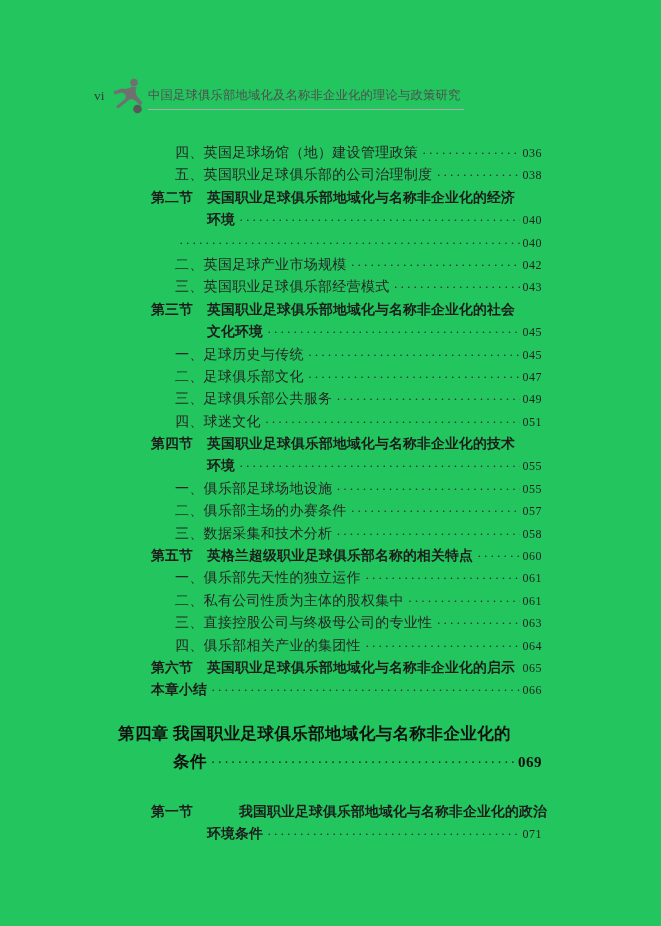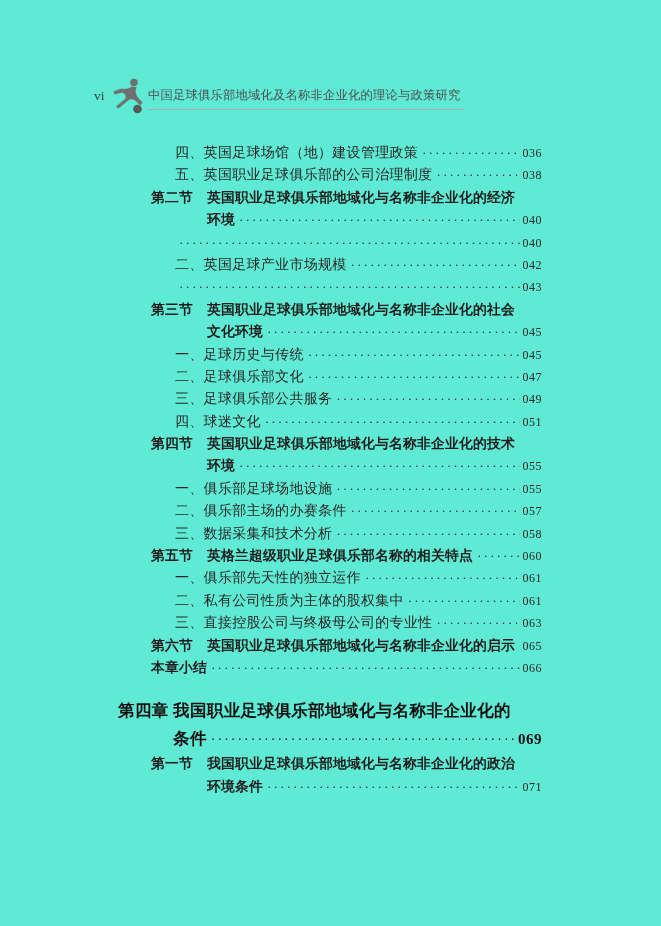--- a/index.html
+++ b/index.html
@@ -1,20 +1,20 @@
 <!DOCTYPE html>
 <html><head>
 <meta charset="utf-8">
 <style>
   html, body { margin: 0; padding: 0; background: #ffffff; }
   .sheet {
     position: relative;
     width: 661px;
     height: 926px;
-    background: #5eead4;
+    background: #22c55e;
     overflow: hidden;
     font-family: "Liberation Serif", serif;
     color: #262626;
   }
 
   
   .folio {
     position: absolute;
     left: 94px;
     top: 88px;
@@ -100,21 +100,21 @@
     font-size: 16.5px;
     color: #101010;
     letter-spacing: 0.4px;
   }
   .chapter { margin-top: 18px; }
   .chapter .num { flex: 0 0 55px; }
   .chaptercont { padding-left: 55px; text-align: right; }
   .chaptercont .pg { font-size: 15px; font-weight: bold; color: #101010; }
   .chaptercont .leader { font-size: 14px; color: #222; }
 
-  .group-gap { margin-top: 0; }
+  .group-gap { margin-top: 25px; gap: 32px; }
 </style>
 </head>
 <body>
 
 <div class="sheet">
 
   <span class="folio">vi</span>
 
   <span class="header-icon">
     <svg viewBox="0 0 40 40" width="40" height="40" aria-hidden="true">
@@ -156,20 +156,21 @@
       <span class="pg">040</span>
     </div>
 
     <div class="row item">
       <span class="txt">二、英国足球产业市场规模</span>
       <span class="leader"></span>
       <span class="pg">042</span>
     </div>
 
     <div class="row item">
+      <span class="txt">三、英国职业足球俱乐部经营模式</span>
       <span class="leader"></span>
       <span class="pg">043</span>
     </div>
 
     <div class="row sec">
       <span class="num">第三节</span>
       <span class="txt">英国职业足球俱乐部地域化与名称非企业化的社会</span>
     </div>
 
     <div class="row seccont">
@@ -249,20 +250,25 @@
       <span class="leader"></span>
       <span class="pg">061</span>
     </div>
 
     <div class="row item">
       <span class="txt">三、直接控股公司与终极母公司的专业性</span>
       <span class="leader"></span>
       <span class="pg">063</span>
     </div>
 
+    <div class="row item">
+      <span class="txt">四、俱乐部相关产业的集团性</span>
+      <span class="leader"></span>
+      <span class="pg">064</span>
+    </div>
 
     <div class="row sec">
       <span class="num">第六节</span>
       <span class="txt">英国职业足球俱乐部地域化与名称非企业化的启示</span>
       <span class="leader"></span>
       <span class="pg">065</span>
     </div>
 
     <div class="row summary">
       <span class="txt">本章小结</span>

